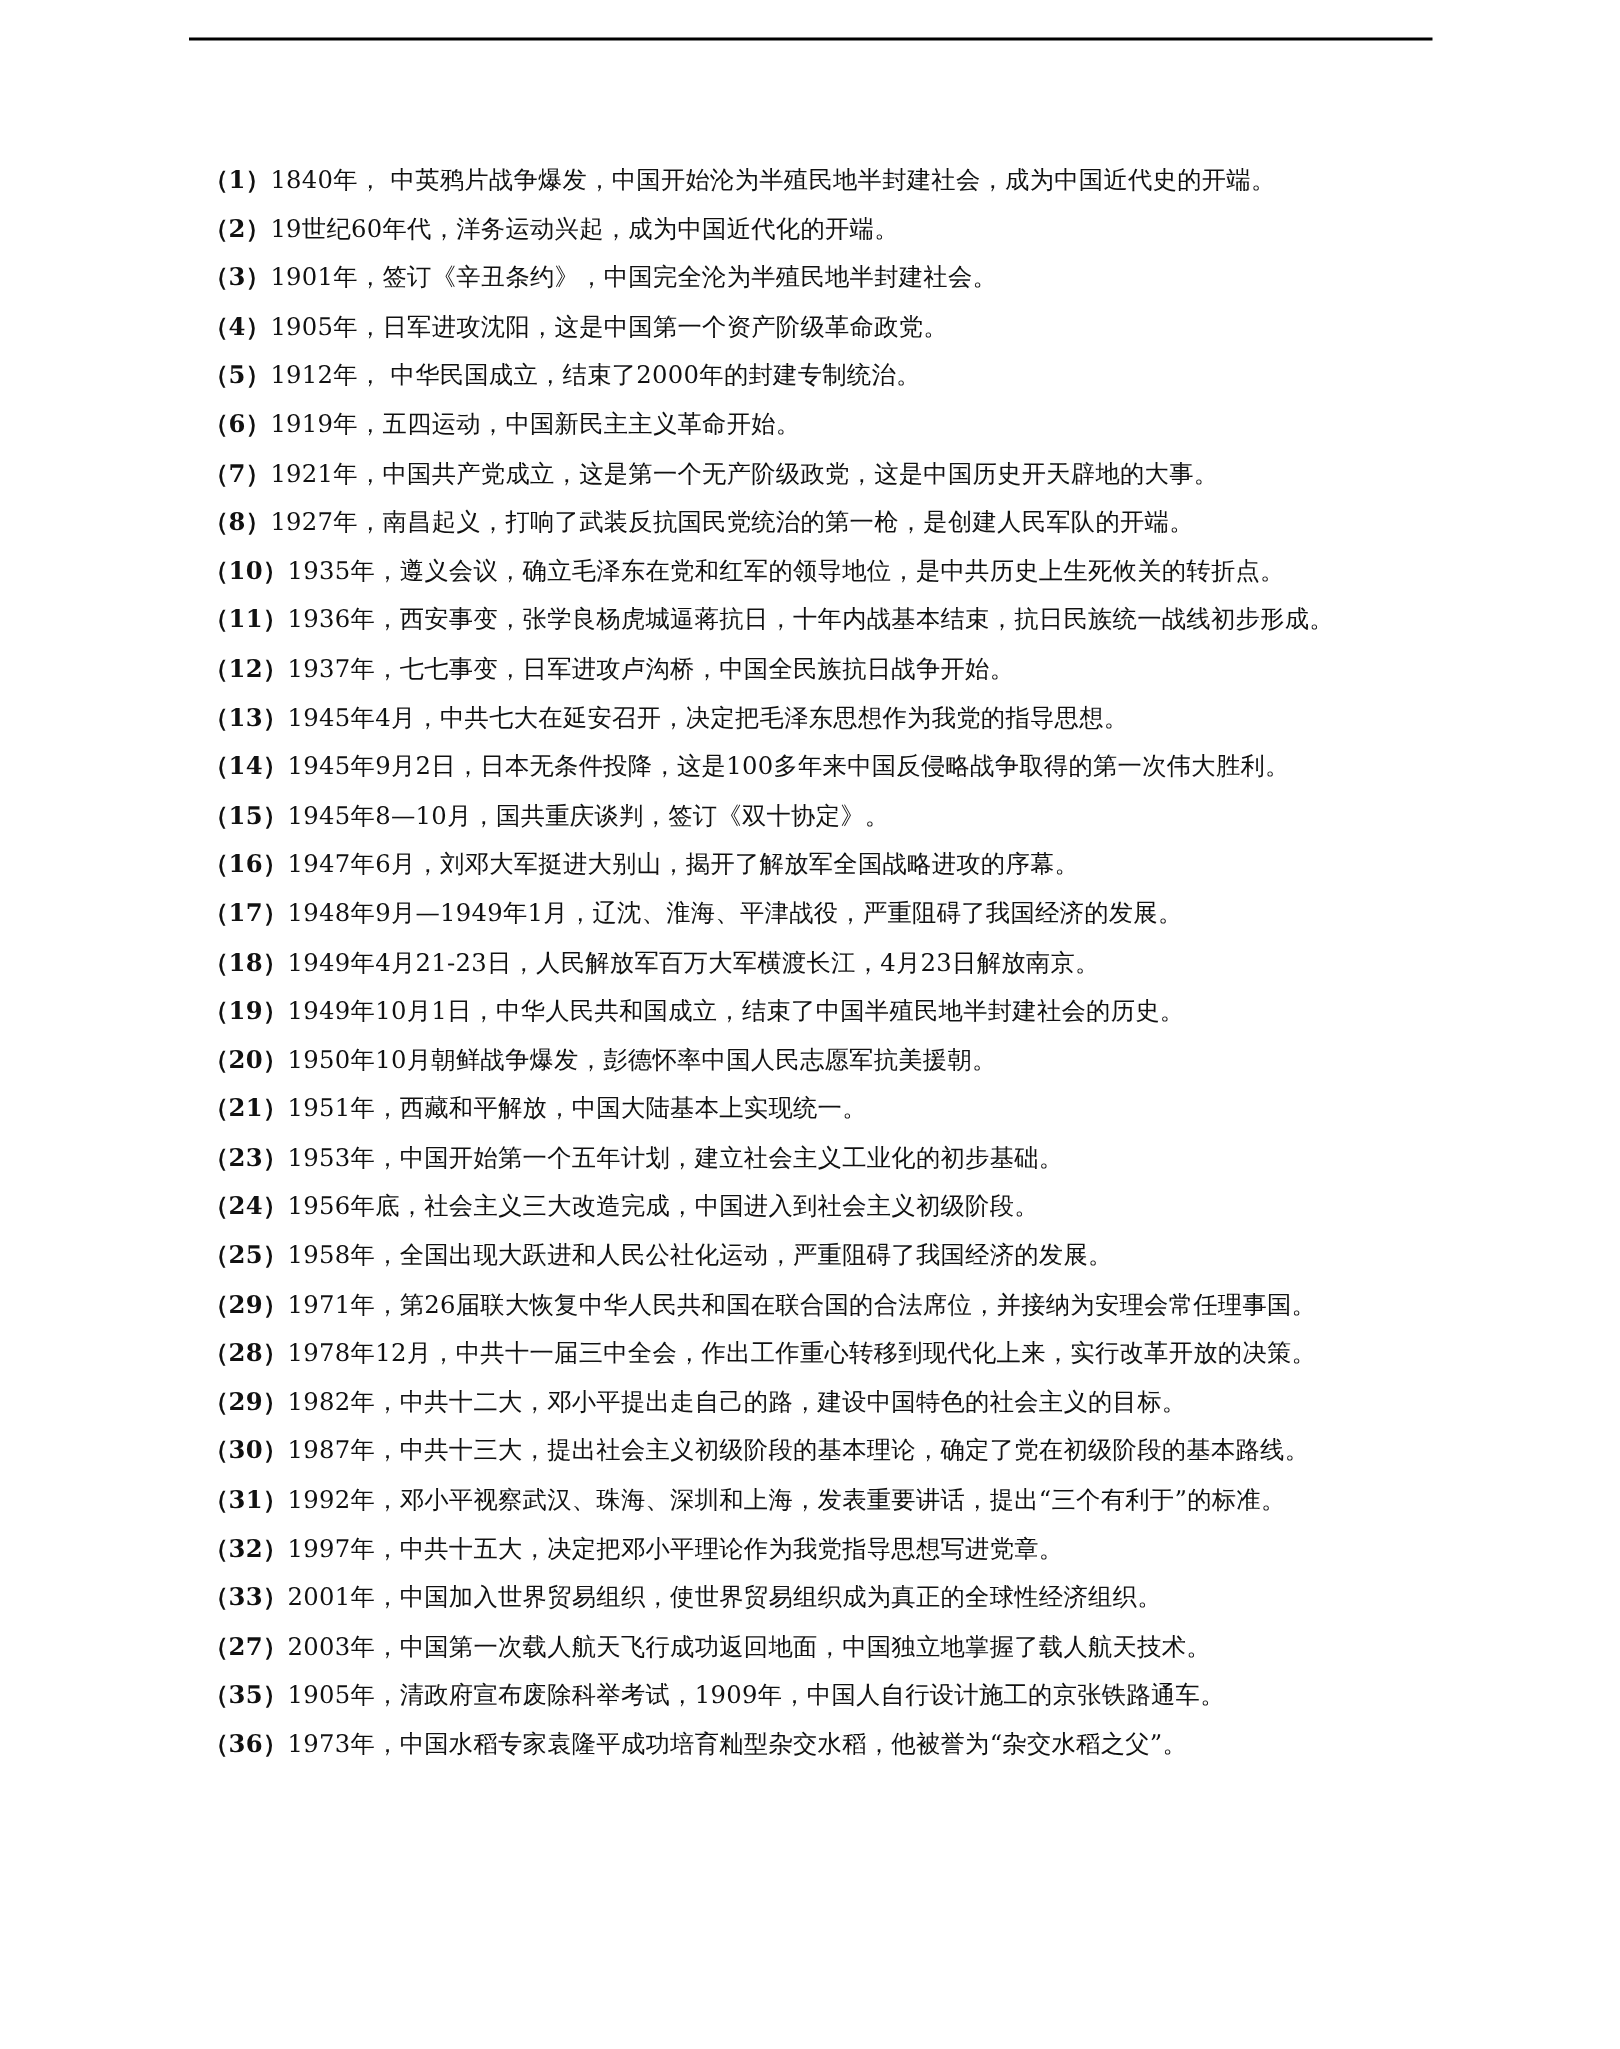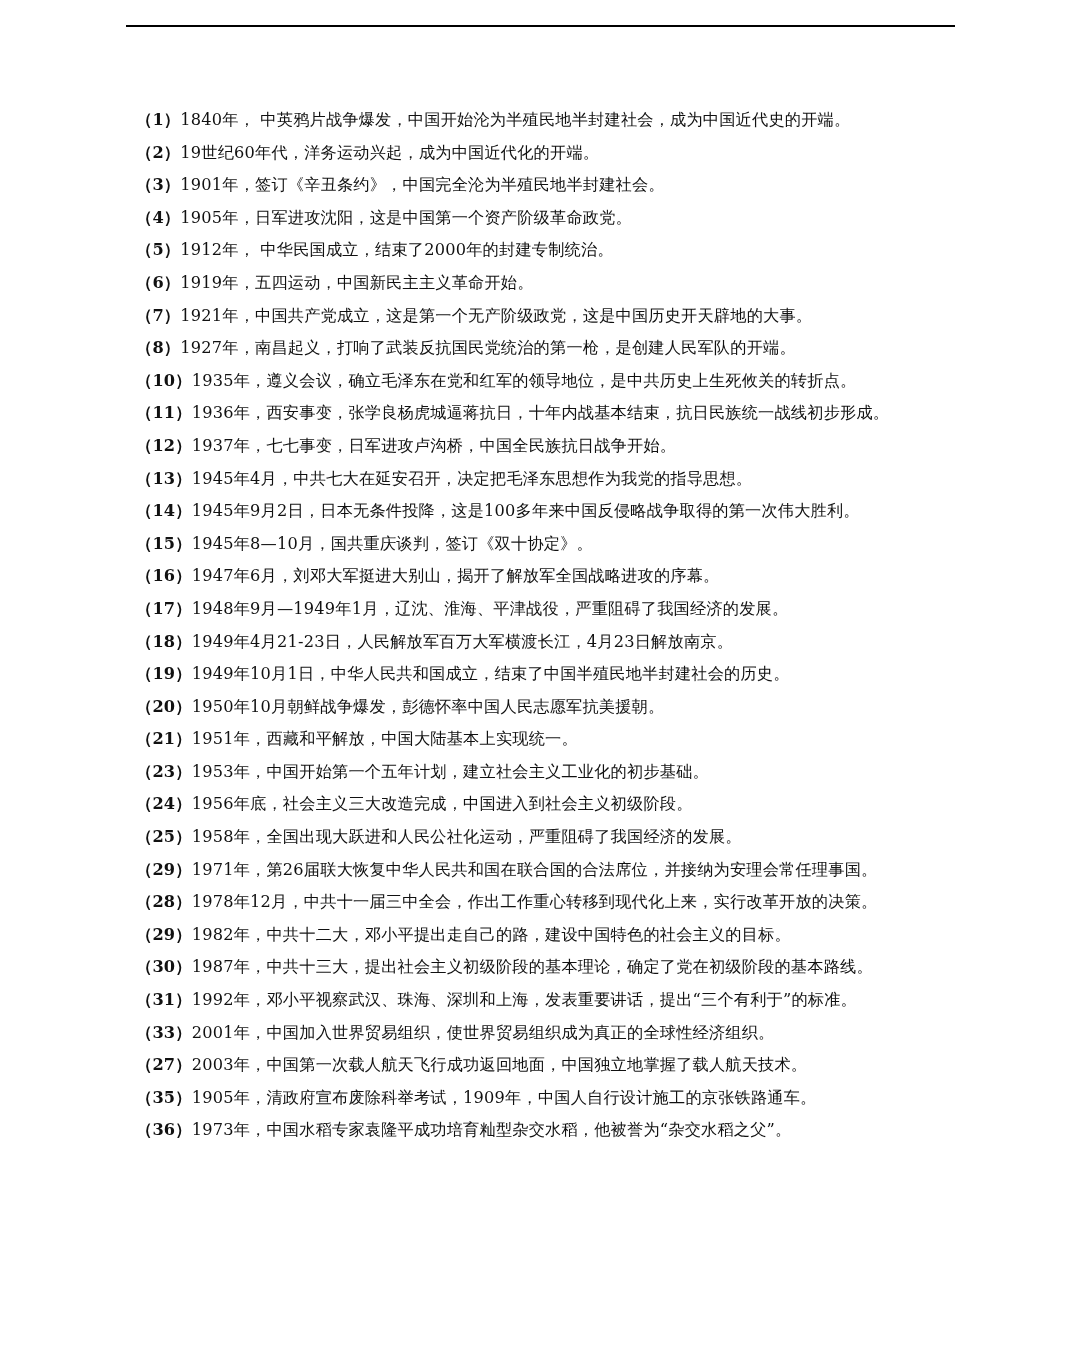--- a/index.html
+++ b/index.html
@@ -78,17 +78,18 @@
   <p class="entry"><span class="num">（20）</span><span class="text">1950年10月朝鲜战争爆发，彭德怀率中国人民志愿军抗美援朝。</span></p>
   <p class="entry"><span class="num">（21）</span><span class="text">1951年，西藏和平解放，中国大陆基本上实现统一。</span></p>
   <p class="entry"><span class="num">（23）</span><span class="text">1953年，中国开始第一个五年计划，建立社会主义工业化的初步基础。</span></p>
   <p class="entry"><span class="num">（24）</span><span class="text">1956年底，社会主义三大改造完成，中国进入到社会主义初级阶段。</span></p>
   <p class="entry"><span class="num">（25）</span><span class="text">1958年，全国出现大跃进和人民公社化运动，严重阻碍了我国经济的发展。</span></p>
   <p class="entry"><span class="num">（29）</span><span class="text">1971年，第26届联大恢复中华人民共和国在联合国的合法席位，并接纳为安理会常任理事国。</span></p>
   <p class="entry"><span class="num">（28）</span><span class="text">1978年12月，中共十一届三中全会，作出工作重心转移到现代化上来，实行改革开放的决策。</span></p>
   <p class="entry"><span class="num">（29）</span><span class="text">1982年，中共十二大，邓小平提出走自己的路，建设中国特色的社会主义的目标。</span></p>
   <p class="entry"><span class="num">（30）</span><span class="text">1987年，中共十三大，提出社会主义初级阶段的基本理论，确定了党在初级阶段的基本路线。</span></p>
   <p class="entry"><span class="num">（31）</span><span class="text">1992年，邓小平视察武汉、珠海、深圳和上海，发表重要讲话，提出“三个有利于”的标准。</span></p>
+  <p class="entry"><span class="num">（32）</span><span class="text">1997年，中共十五大，决定把邓小平理论作为我党指导思想写进党章。</span></p>
   <p class="entry"><span class="num">（33）</span><span class="text">2001年，中国加入世界贸易组织，使世界贸易组织成为真正的全球性经济组织。</span></p>
   <p class="entry"><span class="num">（27）</span><span class="text">2003年，中国第一次载人航天飞行成功返回地面，中国独立地掌握了载人航天技术。</span></p>
   <p class="entry"><span class="num">（35）</span><span class="text">1905年，清政府宣布废除科举考试，1909年，中国人自行设计施工的京张铁路通车。</span></p>
   <p class="entry"><span class="num">（36）</span><span class="text">1973年，中国水稻专家袁隆平成功培育籼型杂交水稻，他被誉为“杂交水稻之父”。</span></p>
 </div>
 
 </body></html>

